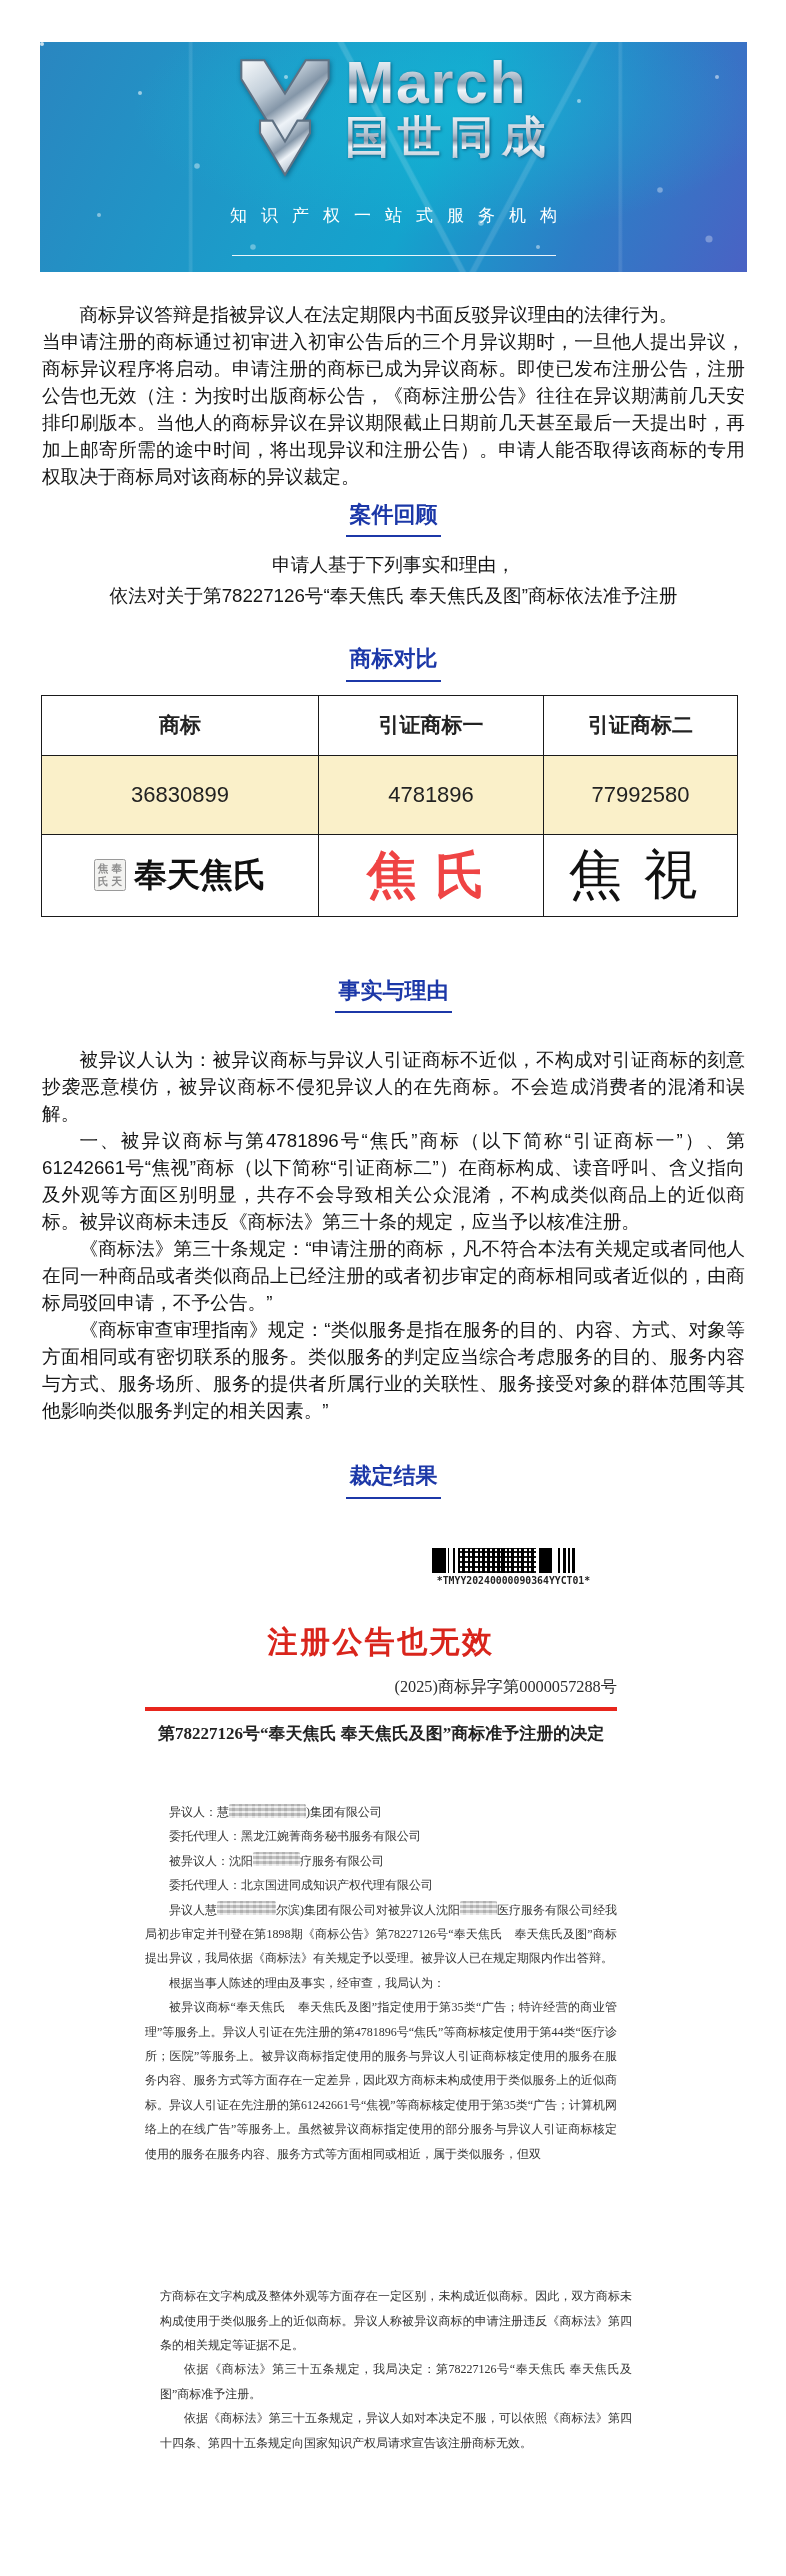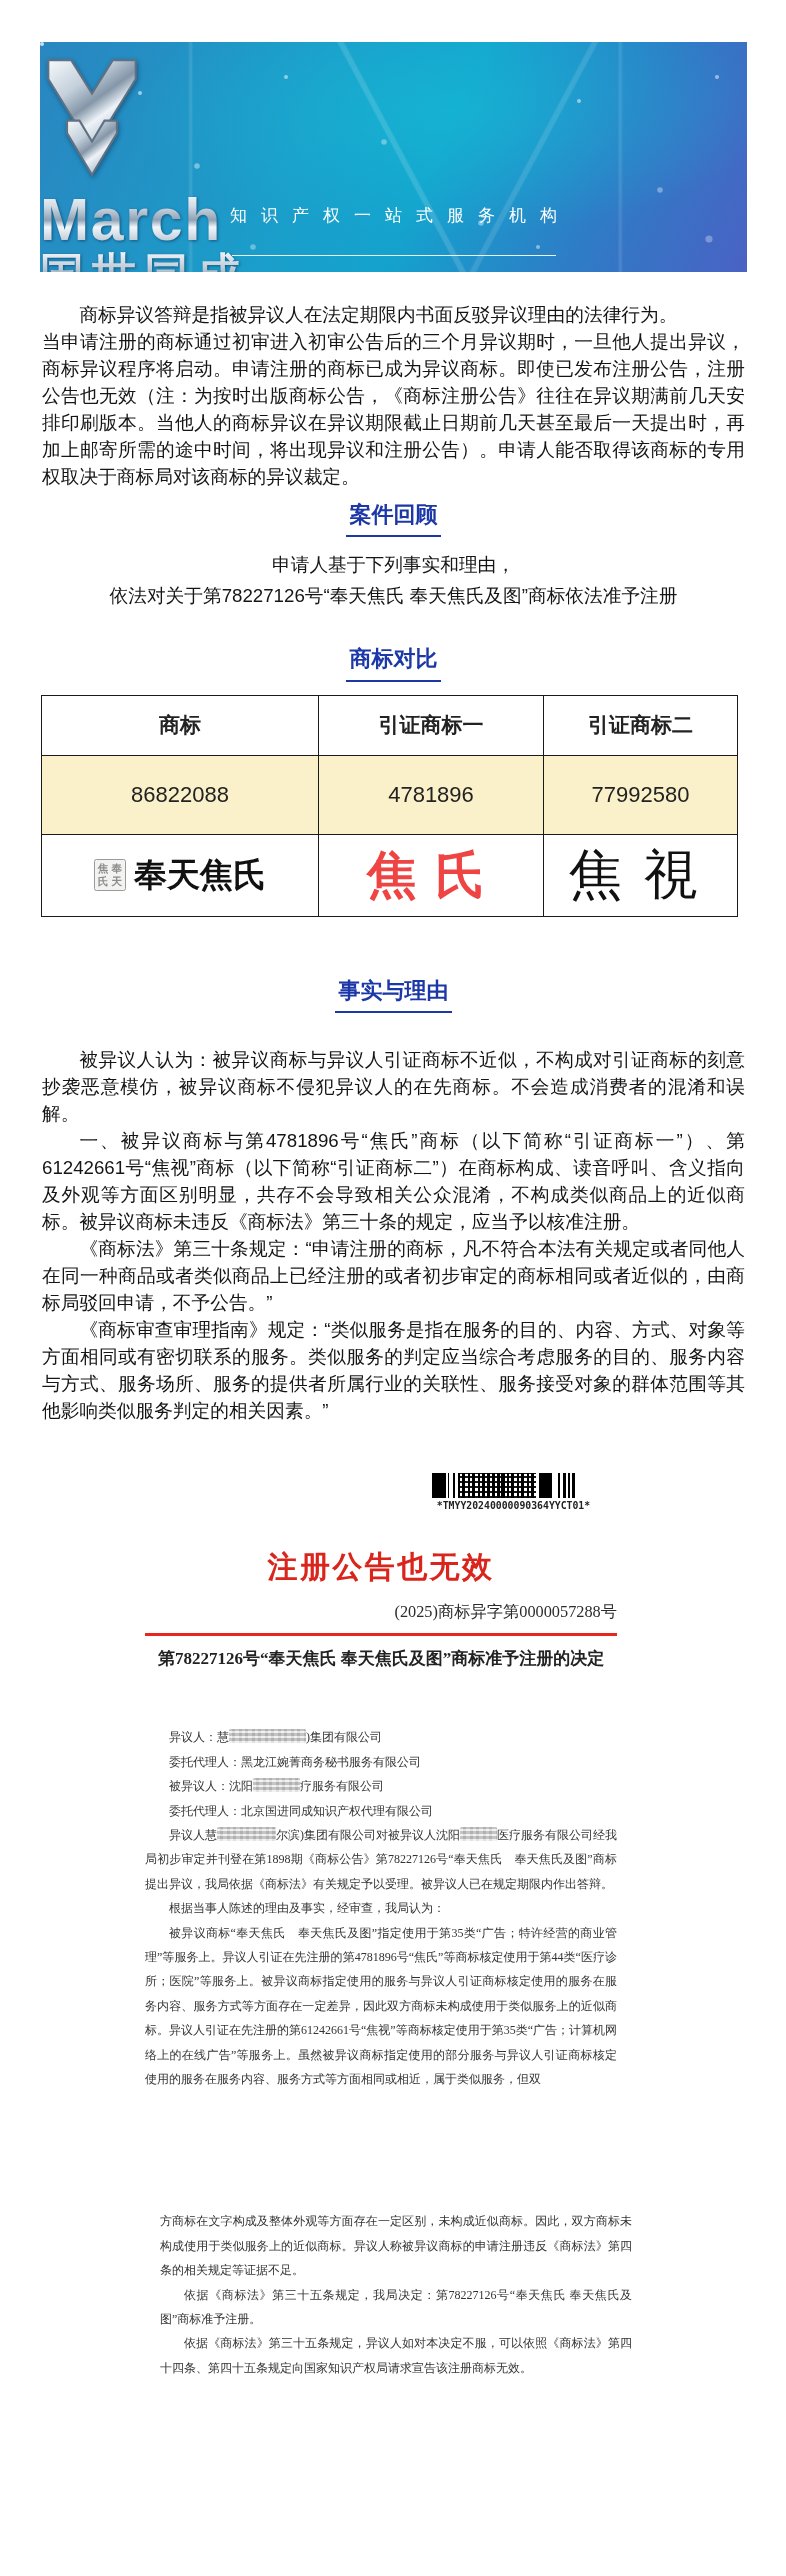--- a/index.html
+++ b/index.html
@@ -18,21 +18,21 @@
       537px 57px 0 0 rgba(255,255,255,.5),618px 146px 0 0.8px rgba(255,255,255,.35),
       675px 33px 0 0 rgba(255,255,255,.5),496px 203px 0 0 rgba(255,255,255,.45),
       211px 203px 0 0.8px rgba(255,255,255,.35),667px 195px 0 1.6px rgba(255,255,255,.3);}
   .banner::after{content:"";position:absolute;left:-65px;top:-33px;width:895px;height:342px;
     background:
       linear-gradient(62deg, transparent 48.8%, rgba(255,255,255,.14) 49%, rgba(255,255,255,.14) 49.4%, transparent 49.6%),
       linear-gradient(118deg, transparent 58.8%, rgba(255,255,255,.12) 59%, rgba(255,255,255,.12) 59.4%, transparent 59.6%),
       linear-gradient(90deg, transparent 23.8%, rgba(255,255,255,.10) 24%, rgba(255,255,255,.10) 24.2%, transparent 24.4%),
       linear-gradient(90deg, transparent 71.8%, rgba(255,255,255,.10) 72%, rgba(255,255,255,.10) 72.2%, transparent 72.4%);}
   .logo-row{position:absolute;left:0;right:0;top:11.4px;display:flex;justify-content:center;
-    align-items:flex-start;gap:8.1px;z-index:2;flex-direction:column;}
+    align-items:flex-start;gap:8.1px;z-index:2;}
   .m-logo{width:104px;height:129px;filter:drop-shadow(1.6px 2.4px 2.4px rgba(0,30,60,.45));}
   .logo-texts{display:flex;flex-direction:column;align-items:flex-start;}
   .march-text{font-size:59px;line-height:60px;font-weight:bold;letter-spacing:1.6px;
     background:linear-gradient(180deg,#ffffff 0%,#cfdae4 28%,#8fa2b4 50%,#f2f6fa 62%,#9fb0c0 100%);
     -webkit-background-clip:text;background-clip:text;-webkit-text-fill-color:transparent;color:#dde5ec;
     filter:drop-shadow(1.6px 1.6px 1.6px rgba(0,30,60,.5));}
   .gstc-text{font-size:44px;line-height:50px;font-weight:bold;letter-spacing:8.1px;
     font-family:"Liberation Serif","DejaVu Serif",serif;
     background:linear-gradient(180deg,#f6f9fc 0%,#b9c7d4 40%,#8496a8 55%,#eef3f8 68%,#a7b7c6 100%);
     -webkit-background-clip:text;background-clip:text;-webkit-text-fill-color:transparent;color:#d7dfe7;
@@ -151,21 +151,21 @@
         <col class="c2">
         <col class="c3">
       </colgroup>
     <tbody>
       <tr class="row-head">
         <td>商标</td>
         <td>引证商标一</td>
         <td>引证商标二</td>
       </tr>
       <tr class="row-num">
-        <td>86822088</td>
+        <td>36830899</td>
         <td>4781896</td>
         <td>77992580</td>
       </tr>
       <tr class="row-img">
         <td>
           <div class="mark1-wrap">
             <span class="seal">
               <i style="font-style:normal">焦</i>
               <i style="font-style:normal">奉</i>
               <i style="font-style:normal">氏</i>
@@ -185,20 +185,21 @@
   </table>
 
   <h2 class="sec-head h-fact"><span>事实与理由</span></h2>
   <div class="facts">
       <p class="ind">被异议人认为：被异议商标与异议人引证商标不近似，不构成对引证商标的刻意抄袭恶意模仿，被异议商标不侵犯异议人的在先商标。不会造成消费者的混淆和误解。</p>
       <p class="ind">一、被异议商标与第4781896号“焦氏”商标（以下简称“引证商标一”）、第61242661号“焦视”商标（以下简称“引证商标二”）在商标构成、读音呼叫、含义指向及外观等方面区别明显，共存不会导致相关公众混淆，不构成类似商品上的近似商标。被异议商标未违反《商标法》第三十条的规定，应当予以核准注册。</p>
       <p class="ind">《商标法》第三十条规定：“申请注册的商标，凡不符合本法有关规定或者同他人在同一种商品或者类似商品上已经注册的或者初步审定的商标相同或者近似的，由商标局驳回申请，不予公告。”</p>
       <p class="ind">《商标审查审理指南》规定：“类似服务是指在服务的目的、内容、方式、对象等方面相同或有密切联系的服务。类似服务的判定应当综合考虑服务的目的、服务内容与方式、服务场所、服务的提供者所属行业的关联性、服务接受对象的群体范围等其他影响类似服务判定的相关因素。”</p>
     </div>
 
+  <h2 class="sec-head h-rule"><span>裁定结果</span></h2>
 
   <div class="barcode-wrap">
     <div class="barcode">
       <div class="bc bc1"></div>
       <div class="bc bc2"></div>
       <div class="bc bc3"></div>
       <div class="bc bc4"></div>
       <div class="bc bc5"></div>
     </div>
     <div class="barcode-text">*TMYY20240000090364YYCT01*</div>

